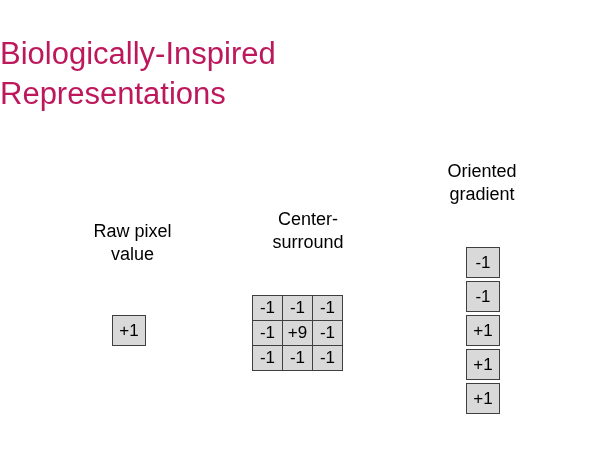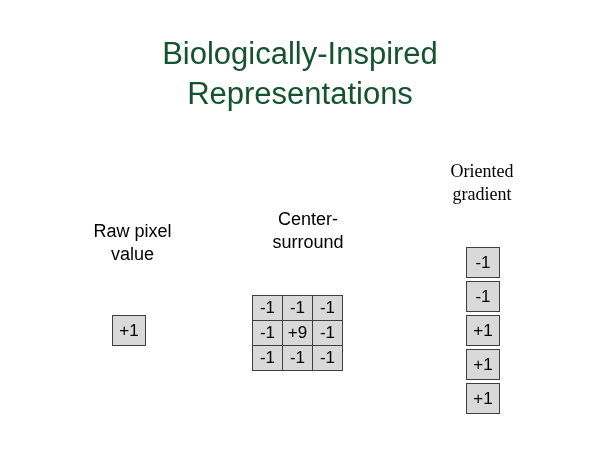--- a/index.html
+++ b/index.html
@@ -14,35 +14,34 @@
     background: #ffffff;
     font-family: "Liberation Sans", sans-serif;
     color: #000000;
     overflow: hidden;
   }
   .title {
     position: absolute;
     top: 34px;
     left: 0;
     width: 100%;
-    text-align: center;
     font-size: 31px;
     line-height: 40px;
-    color: #14532d;
+    color: #be185d;
   }
   .section-label {
     position: absolute;
     text-align: center;
     font-size: 18px;
     line-height: 23px;
     color: #000000;
   }
   .label-raw      { top: 220px; left: 70px;  width: 125px; }
   .label-center   { top: 208px; left: 250px; width: 116px; }
-  .label-oriented { top: 160px; left: 424px; width: 116px; font-family: Liberation Serif, serif; }
+  .label-oriented { top: 160px; left: 424px; width: 116px; }
 
   .cell {
     background: #d9d9d9;
     border: 1px solid #3f3f3f;
     display: flex;
     align-items: center;
     justify-content: center;
     font-size: 17px;
     color: #000000;
     box-sizing: border-box;

